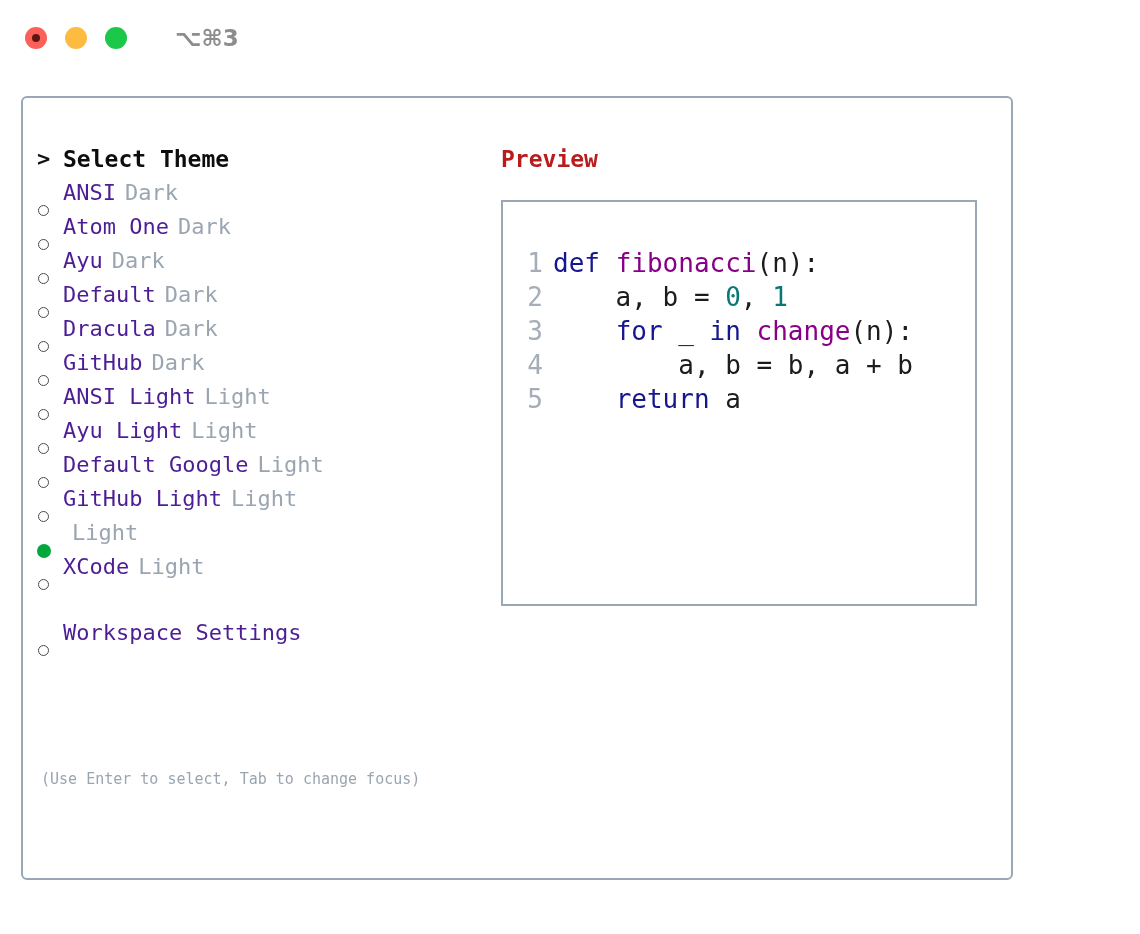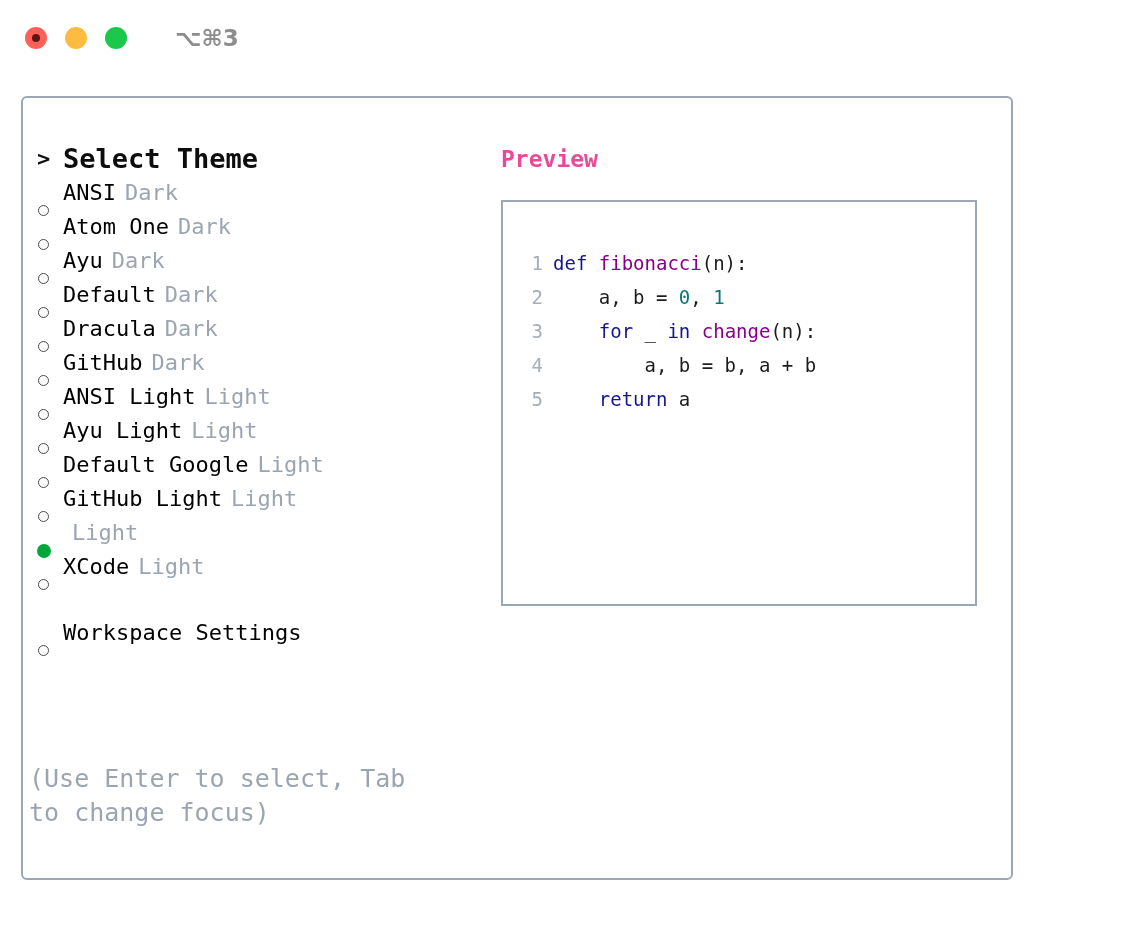--- a/index.html
+++ b/index.html
@@ -142,55 +142,55 @@
     width: 14px;
     height: 14px;
     border-radius: 50%;
     background: #00a83c;
     box-sizing: border-box;
   }
   .marker-blank { }
 
   .row-title {
     font-weight: 700;
-    font-size: 27px;
+    font-size: 23px;
     color: #0d0d0d;
   }
-  .label-name { color: #000000; }
+  .label-name { color: #4c1d95; }
   .label-name.sel { color: #00a83c; }
   .label-variant {
     color: #9aa5b1;
     margin-left: 9px;
     text-align: right;
   }
 
   .section-gap { height: 32px; }
 
   .hint {
     position: absolute;
-    left: 6px;
+    left: 18px;
     top: 664px;
     width: 420px;
-    font-size: 25px;
+    font-size: 15px;
     line-height: 34px;
     color: #9aa5b1;
     white-space: pre-wrap;
   }
 
   
   .right-col {
     position: absolute;
     left: 478px;
     top: 44px;
     width: 490px;
   }
   .preview-title {
     font-size: 23px;
     font-weight: 700;
-    color: #ec4899;
+    color: #b91c1c;
     line-height: 34px;
     height: 34px;
   }
 
   .code-box {
     margin-top: 24px;
     width: 476px;
     height: 406px;
     border: 2px solid #9aa7b5;
     box-sizing: border-box;
@@ -199,21 +199,21 @@
   }
   .code-body {
     position: absolute;
     left: 14px;
     top: 44px;
     right: 6px;
   }
   .cline {
     height: 34px;
     line-height: 34px;
-    font-size: 19px;
+    font-size: 26px;
     white-space: pre;
   }
   .gutter {
     display: inline-block;
     width: 26px;
     text-align: right;
     color: #a4adb8;
     margin-right: 10px;
   }
   .kw   { color: #16168f; }

